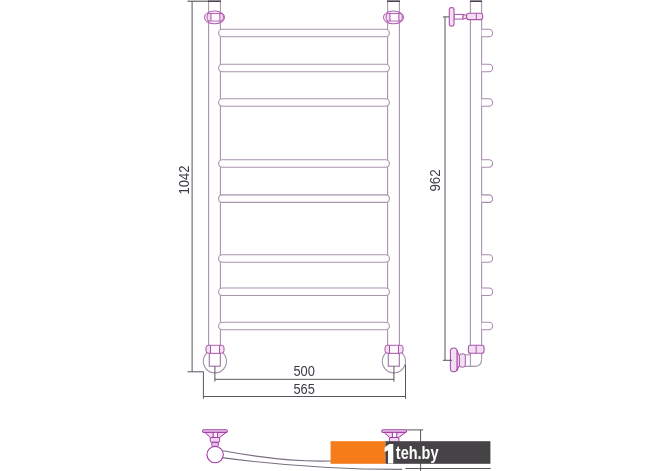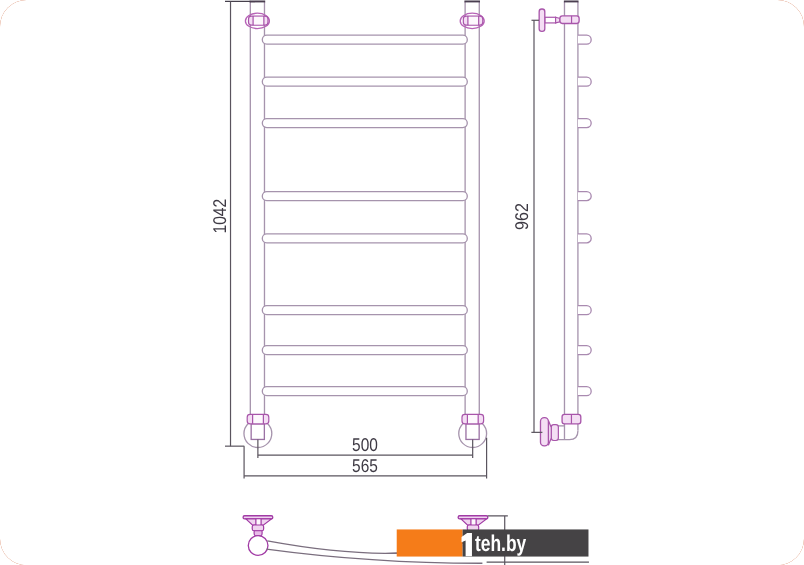--- a/index.html
+++ b/index.html
@@ -1,17 +1,17 @@
 <!DOCTYPE html>
 <html><head>
 <meta charset="utf-8">
 <style>
   html,body{margin:0;padding:0;background:#ffffff;}
   .wrap{position:relative;width:670px;height:471px;overflow:hidden;background:#c2410c;
-        font-family:"Liberation Sans", sans-serif;border-radius:22px;}
+        font-family:"Liberation Sans", sans-serif;}
   svg{position:absolute;left:0;top:0;}
 </style>
 </head>
 <body>
 <div class="wrap">
 <svg width="670" height="471" viewBox="0 0 670 471">
 
   <rect x="0" y="0" width="670" height="471" fill="#ffffff"></rect>
 
   <g stroke="#a694ad" stroke-width="1.1" fill="none">

